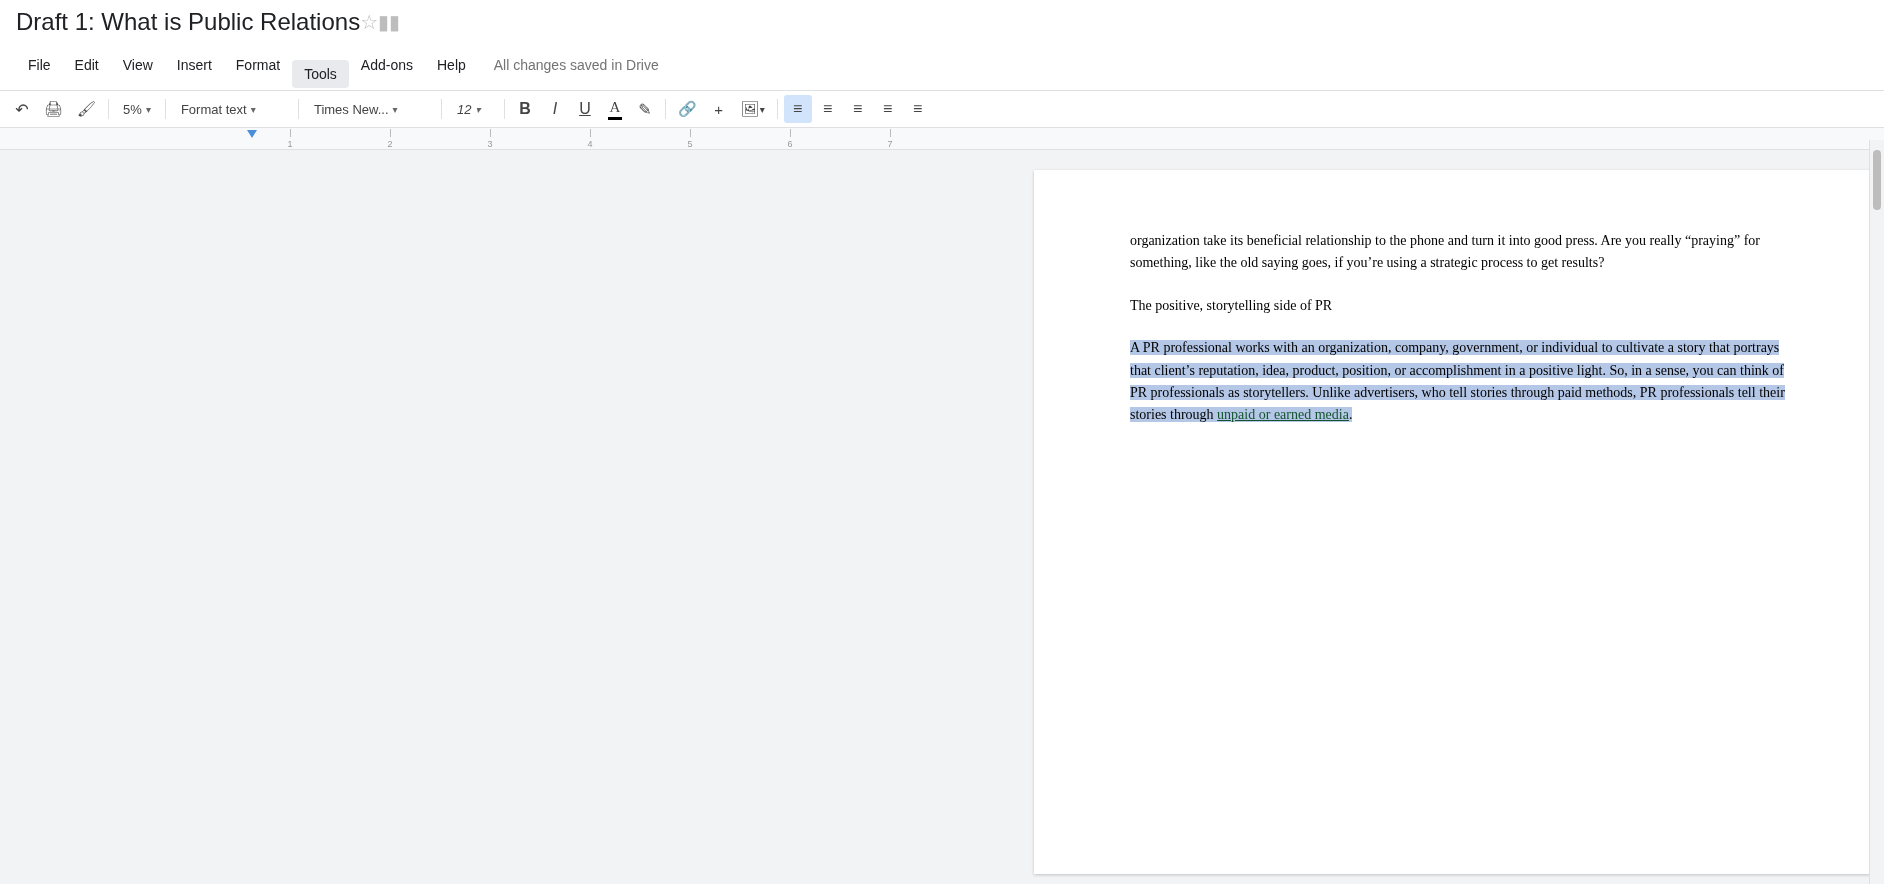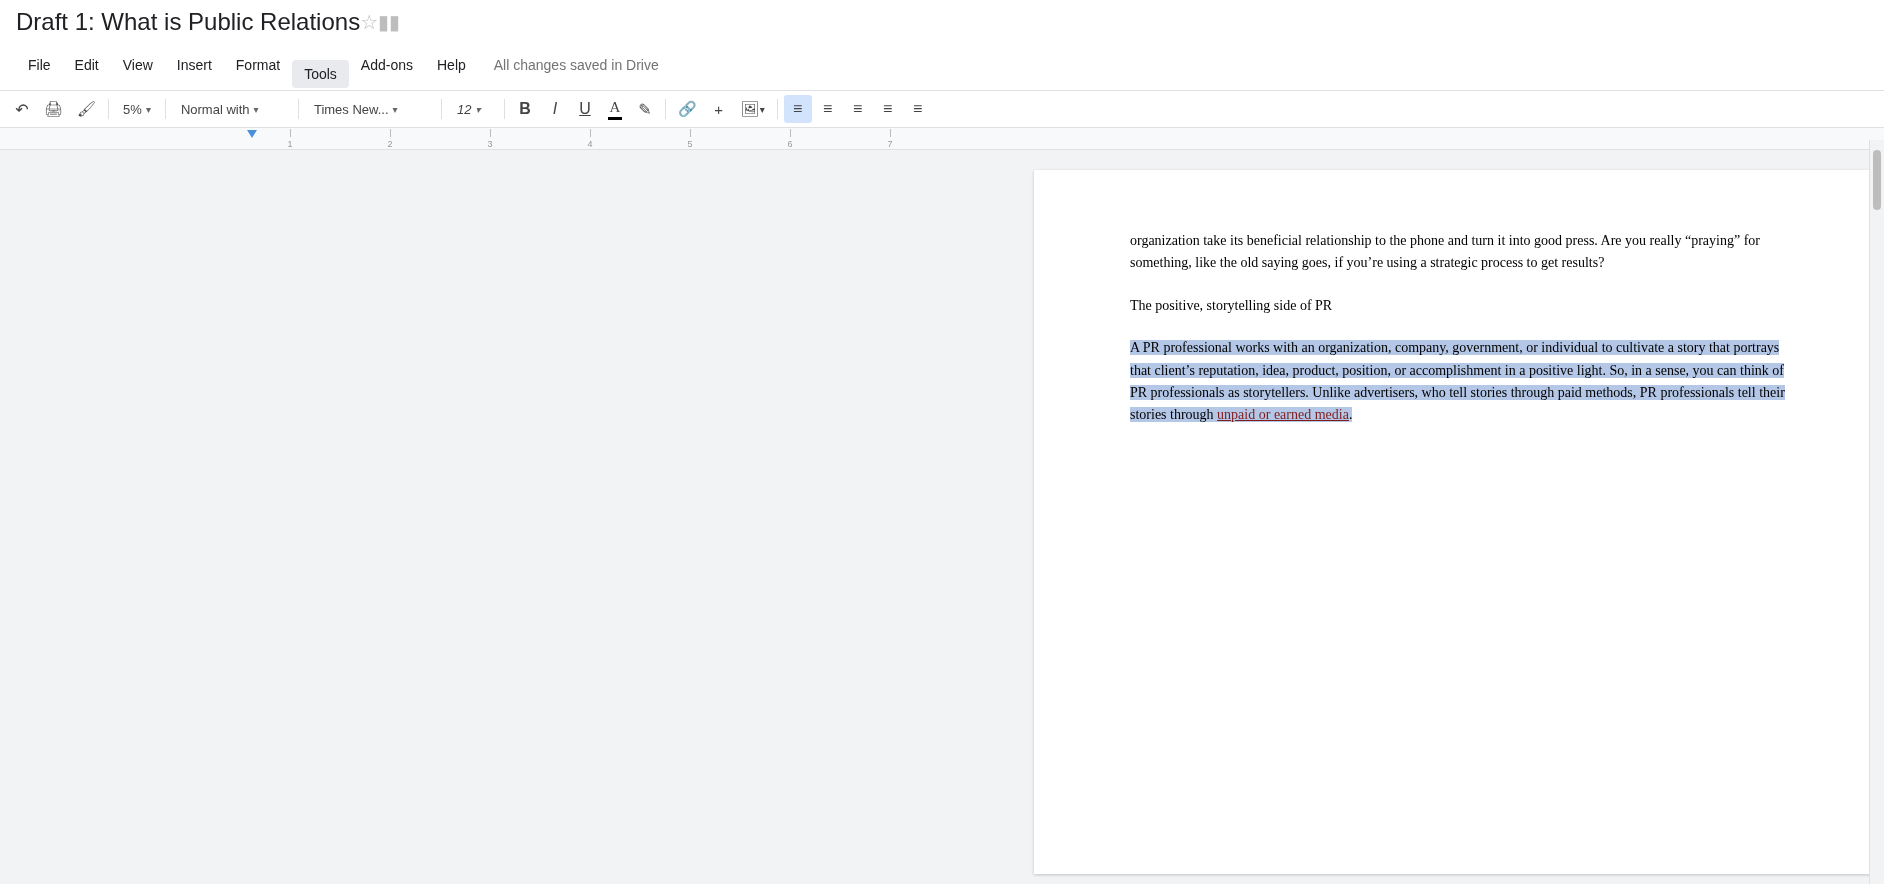--- a/index.html
+++ b/index.html
@@ -202,21 +202,21 @@
       line-height: 1.6;
       color: #000;
     }
     .doc-paragraph {
       margin-bottom: 20px;
     }
     .selected-text {
       background-color: #b4c7e7;
     }
     .link-text {
-      color: #7f1d1d;
+      color: #14532d;
       text-decoration: underline;
     }
 
     
     .scrollbar-right {
       position: fixed;
       right: 0;
       top: 140px;
       width: 15px;
       height: calc(884px - 140px);
@@ -279,21 +279,21 @@
   <div class="toolbar-divider"></div>
 
   <button class="toolbar-dropdown zoom-selector">
     <span>5%</span>
     <span class="arrow">▾</span>
   </button>
 
   <div class="toolbar-divider"></div>
 
   <button class="toolbar-dropdown font-style-selector">
-    <span style="font-weight:500;">Normal with</span>
+    <span style="font-weight:500;">Format text</span>
     <span class="arrow">▾</span>
   </button>
 
   <div class="toolbar-divider"></div>
 
   <button class="toolbar-dropdown font-name-selector">
     <span>Times New...</span>
     <span class="arrow">▾</span>
   </button>
 

